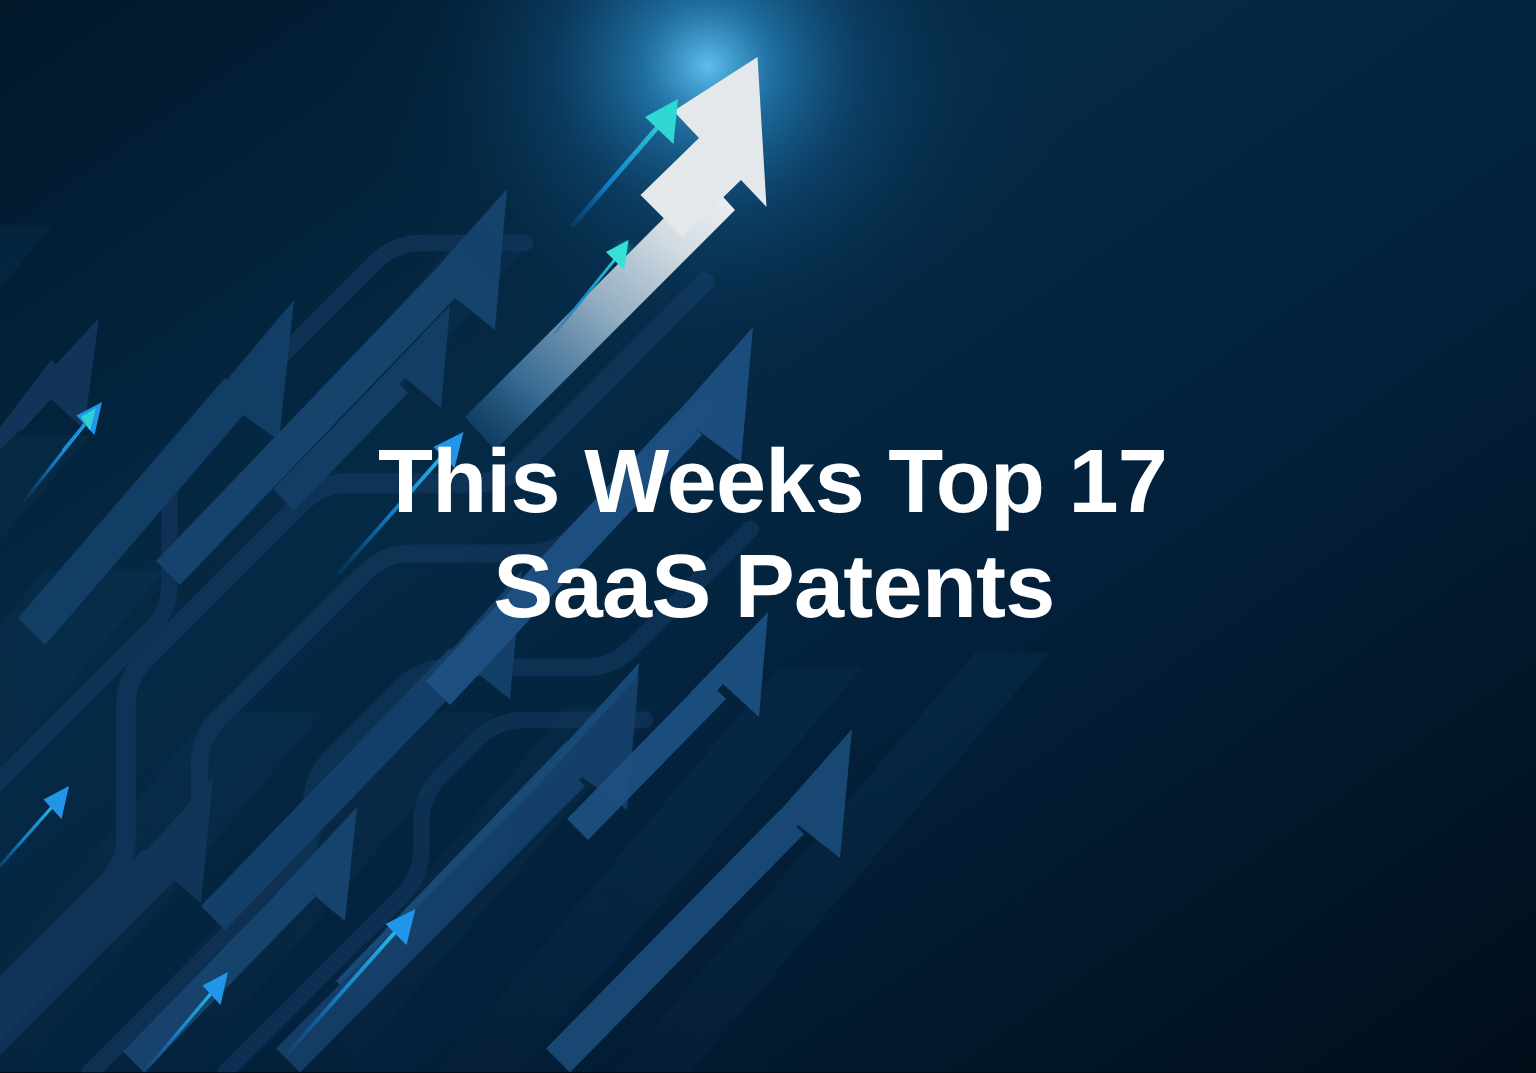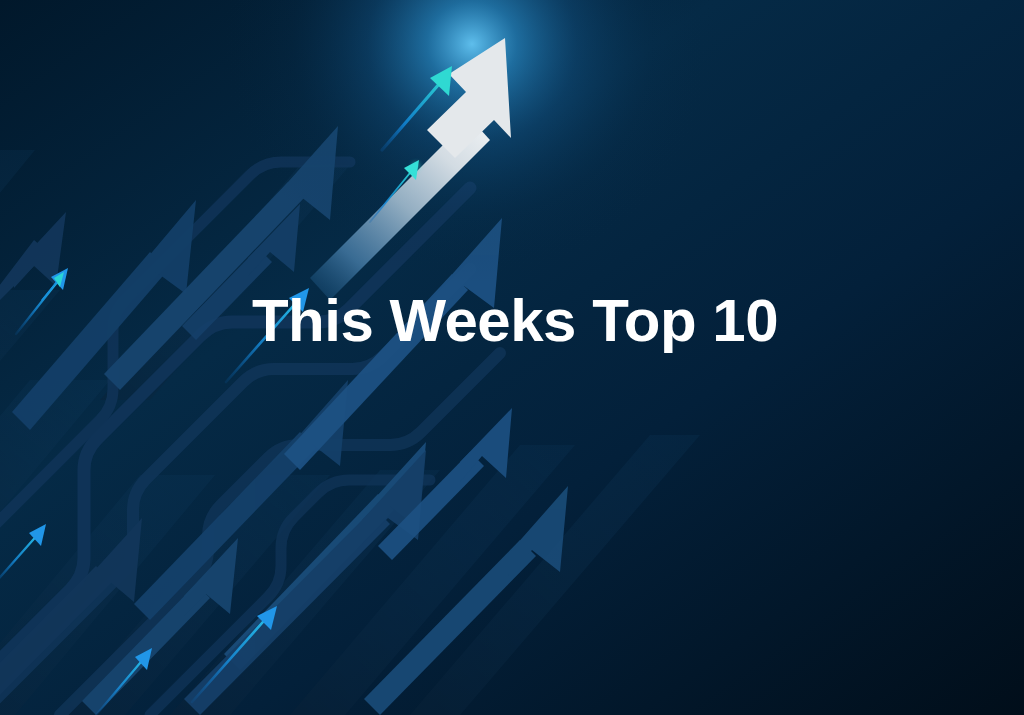--- a/index.html
+++ b/index.html
@@ -213,16 +213,17 @@
         <polygon points="46,524 29,533 41,546" fill="#2196e8"></polygon>
       </g>
       <g>
         <line x1="96" y1="715" x2="146" y2="656" stroke="url(#cyanGrad2)" stroke-width="2.2" stroke-linecap="round"></line>
         <polygon points="152,648 135,657 147,670" fill="#2196e8"></polygon>
       </g>
     </g>
   </svg>
 
   <div id="title-block">
-    <span class="title-line line1">This Weeks Top 10</span>
+    <span class="title-line line1">This Weeks Top 17</span>
+    <span class="title-line line2">SaaS Patents</span>
   </div>
 
 </div>
 
 </body></html>

